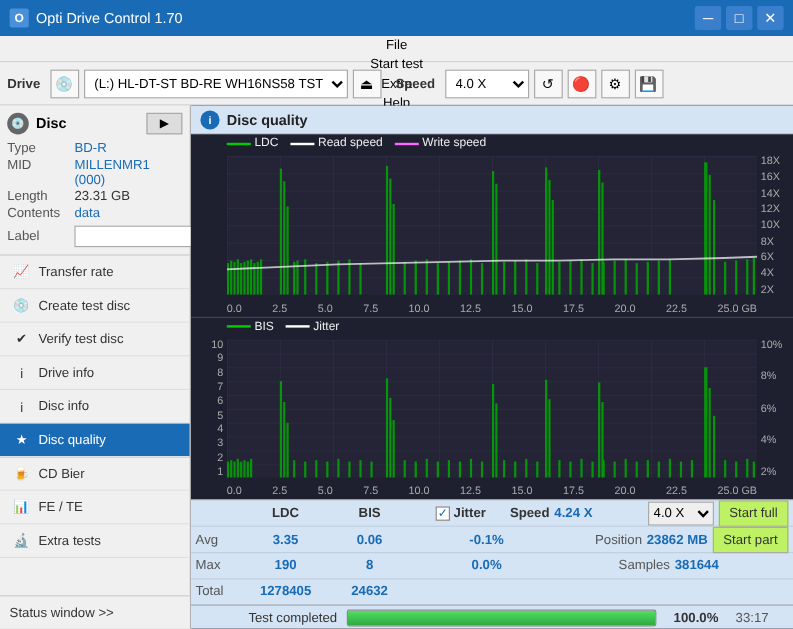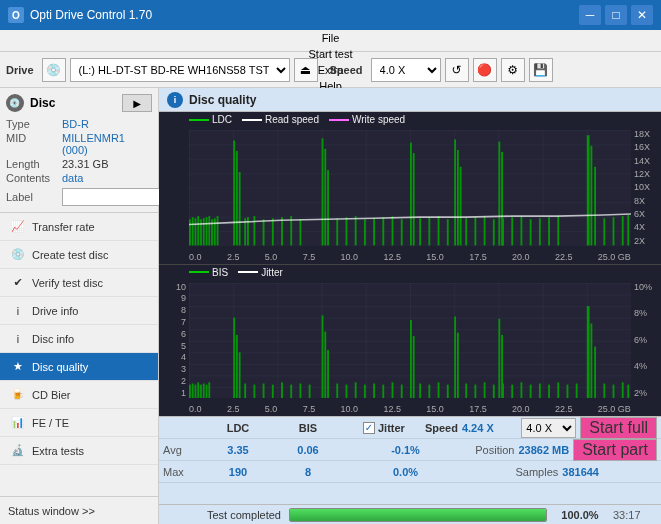--- a/index.html
+++ b/index.html
@@ -356,24 +356,24 @@
       background: white;
       display: flex; align-items: center; justify-content: center;
       font-size: 10px; color: #1a6bb5;
     }
     .bottom-val {
       font-size: 11px; color: #1a6bb5; font-weight: 600;
     }
     .action-btn {
       height: 22px;
       padding: 0 8px;
-      background: #ec4899;
+      background: #bef264;
       border: 1px solid #aaa;
       cursor: pointer;
-      font-size: 16px;
+      font-size: 11px;
       color: #333;
       white-space: nowrap;
     }
     
     .progress-bar-container {
       background: #d4e4f4;
       height: 20px;
       border-top: 1px solid #bbb;
       display: flex;
       align-items: center;
@@ -830,20 +830,26 @@
         <div class="stats-col blue">190</div>
         <div class="stats-col blue">8</div>
         <div style="width:20px"></div>
         <div style="width:85px;text-align:center;" class="bottom-val">0.0%</div>
         <div style="flex:1"></div>
         <span style="font-size:11px;color:#555;margin-right:4px;">Samples</span>
         <span class="bottom-val">381644</span>
         <div style="width:58px"></div>
       </div>
 
+      <div class="stats-row" style="border-bottom:none;">
+        <div style="width:40px;font-size:11px;color:#555;">Total</div>
+        <div class="stats-col blue">1278405</div>
+        <div class="stats-col blue">24632</div>
+        <div style="flex:1"></div>
+      </div>
     </div>
 
     <div class="progress-bar-container">
       <span style="font-size:11px;color:#333;margin-left:40px;">Test completed</span>
       <div class="progress-track">
         <div class="progress-fill" style="width:100%;"></div>
       </div>
       <span class="progress-text">100.0%</span>
       <span class="time-text">33:17</span>
     </div>

